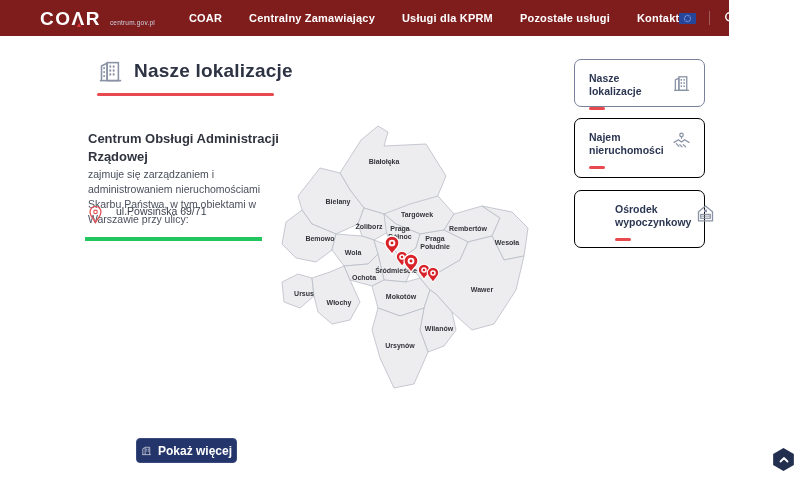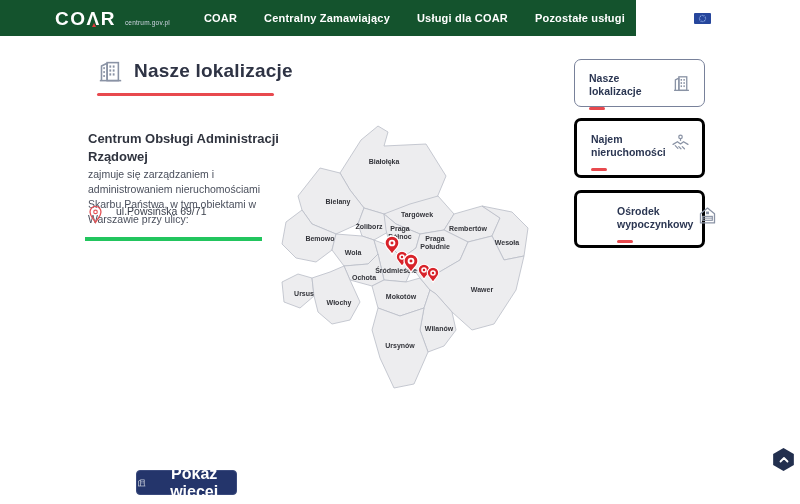--- a/index.html
+++ b/index.html
@@ -1,21 +1,21 @@
 <!DOCTYPE html>
 <html><head>
 <meta charset="utf-8">
 <style>
   * { margin:0; padding:0; box-sizing:border-box; }
   html,body { width:800px; height:504px; }
   body { font-family:"Liberation Sans", sans-serif; background:#fff; position:relative; overflow:hidden; }
 
   
-  .navbar { position:absolute; left:0; top:0; width:636px; height:36px;
-    background:#14532d; display:flex; align-items:center; padding:0 52px 0 55px; z-index:30; }
+  .navbar { position:absolute; left:0; top:0; width:729px; height:36px;
+    background:#7f1d1d; display:flex; align-items:center; padding:0 52px 0 40px; z-index:30; }
   .logo { display:flex; align-items:baseline; color:#fff; cursor:pointer; }
   .logo-word { font-size:19px; font-weight:bold; letter-spacing:1.5px; line-height:1; display:flex; }
   .logo-a { position:relative; }
   .logo-a .reddot { position:absolute; left:50%; bottom:1px; transform:translateX(-50%);
     width:0; height:0; border-left:2.5px solid transparent; border-right:2.5px solid transparent;
     border-bottom:4px solid #e0393e; }
   .logo-domain { color:#cfd5e2; font-size:6.5px; margin-left:9px; letter-spacing:.2px; }
   .nav-items { display:flex; list-style:none; margin-left:34px; gap:27px; }
   .nav-items li { color:#fff; font-size:11px; font-weight:600; letter-spacing:.2px; cursor:pointer; white-space:nowrap; }
   .nav-right { margin-left:auto; display:flex; align-items:center; gap:13px; }
@@ -31,35 +31,35 @@
   .title-underline { margin-top:9px; width:177px; height:3px; background:#e8494e; border-radius:2px; }
 
   
   .intro { position:absolute; left:88px; top:130px; width:192px; font-size:10.5px; color:#4a4f5c; line-height:1.42; }
   .intro strong { color:#30343f; display:block; font-size:13px; }
   .loc-list { position:absolute; left:85px; top:192px; width:177px; list-style:none; }
   .loc-list li { display:flex; align-items:flex-start; gap:13px; padding:13px 0 13px 3px;
     border-bottom:4px solid #22c55e; font-size:10.5px; color:#3c414d; cursor:pointer; }
   .show-more { position:absolute; left:136px; top:438px; width:101px; height:25px;
     background:#24356b; border:1px solid #3a4a7d; border-radius:4px; color:#fff;
-    font-size:16px; font-weight:600; display:flex; align-items:center; justify-content:center; gap:6px;
-    cursor:pointer; font-family:"Liberation Sans", sans-serif;margin-top:32px; }
+    font-size:12px; font-weight:600; display:flex; align-items:center; justify-content:center; gap:6px;
+    cursor:pointer; font-family:"Liberation Sans", sans-serif; }
 
   
   .map-wrap { position:absolute; left:278px; top:118px; width:290px; height:295px; }
   .map-base { position:absolute; left:0; top:0; }
   .map-base polygon { fill:#ededef; stroke:#b9bdc6; stroke-width:.8; stroke-linejoin:round; }
   .map-labels { position:absolute; left:0; top:0; width:100%; height:100%; pointer-events:none; }
   .dlabel { position:absolute; transform:translate(-50%,-50%); font-size:7px; font-weight:bold;
     color:#33343a; text-align:center; line-height:1.15; white-space:nowrap; }
   .dlabel.wrap { white-space:normal; width:34px; }
   .map-pins { position:absolute; left:0; top:0; }
 
   
-  .side-card { position:absolute; left:574px; width:131px; background:#fff; border:3px solid #000000;
+  .side-card { position:absolute; left:574px; width:131px; background:#fff; border:1px solid #000000;
     border-radius:7px; padding:12px 12px 10px 14px; cursor:pointer; display:flex; justify-content:space-between; }
   .side-card.active { border:1.5px solid #78819a; }
   .card-label { font-size:10.5px; font-weight:bold; color:#2b3652; line-height:1.25; max-width:82px; }
   .card-dash { width:16px; height:3px; background:#e8494e; border-radius:2px; margin-top:9px; }
   .card-icon { flex:0 0 auto; margin-left:4px; }
 
   
   .scroll-top { position:absolute; left:772px; top:448px; width:23px; height:23px; background:#222f4e;
     clip-path:polygon(50% 0, 95% 26%, 95% 74%, 50% 100%, 5% 74%, 5% 26%);
     display:flex; align-items:center; justify-content:center; cursor:pointer; }
@@ -72,21 +72,21 @@
     <span class="logo-word">
         <span>CO</span>
         <span class="logo-a"><span>Λ</span><span class="reddot"></span></span>
         <span>R</span>
       </span>
     <span class="logo-domain">centrum.gov.pl</span>
   </div>
   <ul class="nav-items">
     <li>COAR</li>
     <li>Centralny Zamawiający</li>
-    <li>Usługi dla COAR</li>
+    <li>Usługi dla KPRM</li>
     <li>Pozostałe usługi</li>
     <li>Kontakt</li>
   </ul>
   <div class="nav-right">
     <span class="euflag">
       <svg width="9" height="9" viewBox="0 0 10 10">
         <circle cx="5" cy="5" r="3.4" fill="none" stroke="#9db9ef" stroke-width="1.3" stroke-dasharray="1 1.1"></circle>
       </svg>
     </span>
     <span class="navsep"></span>

